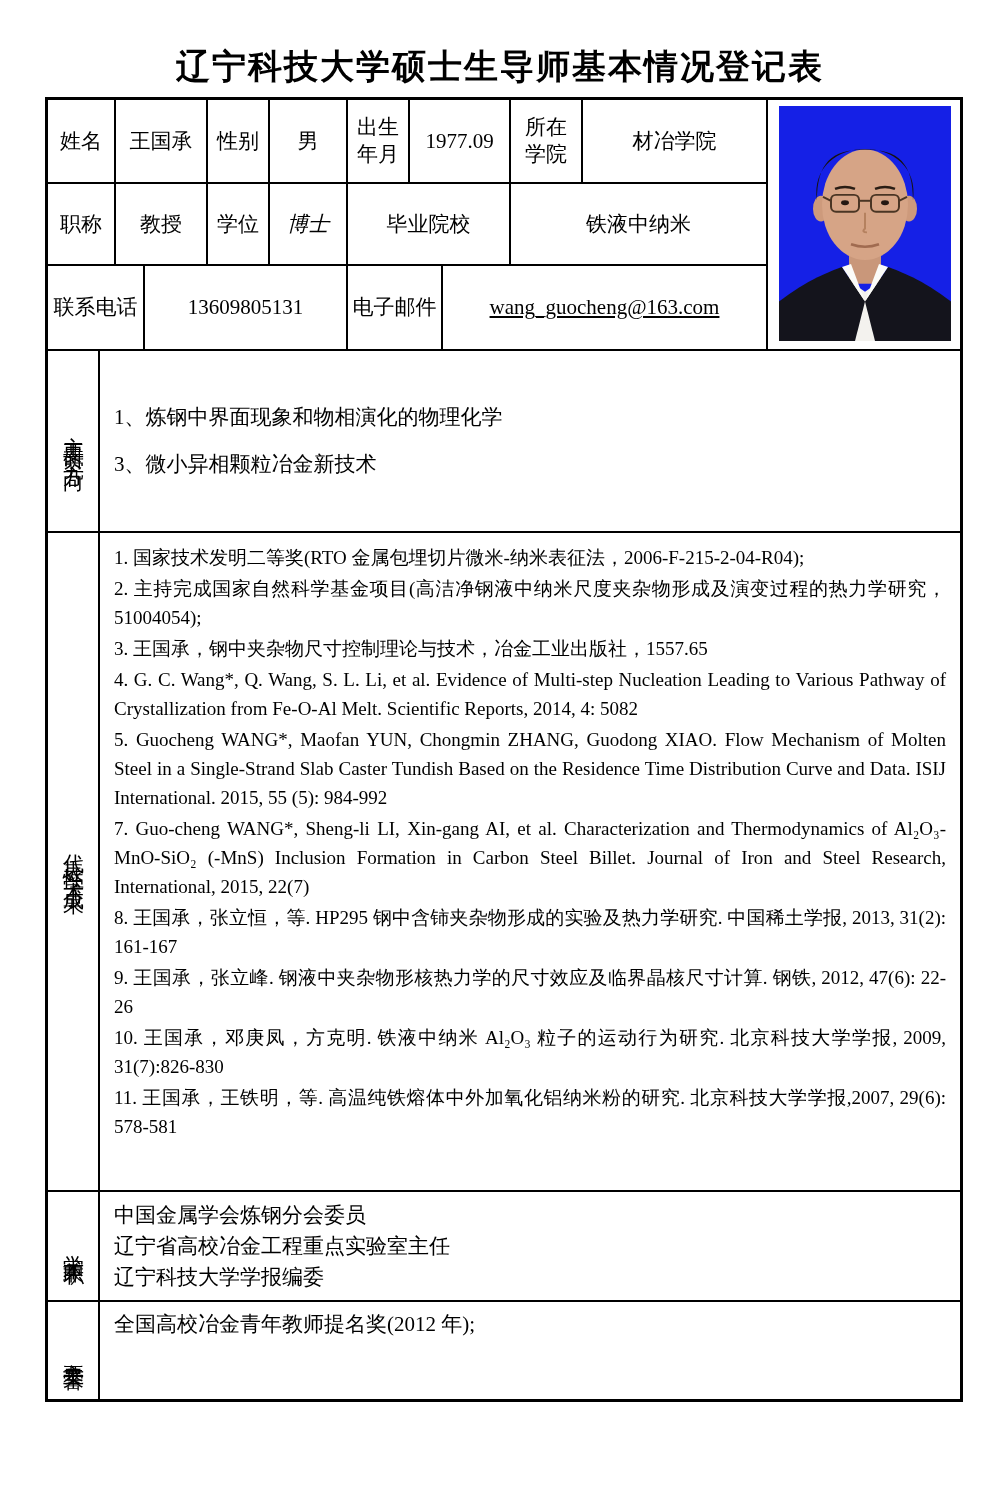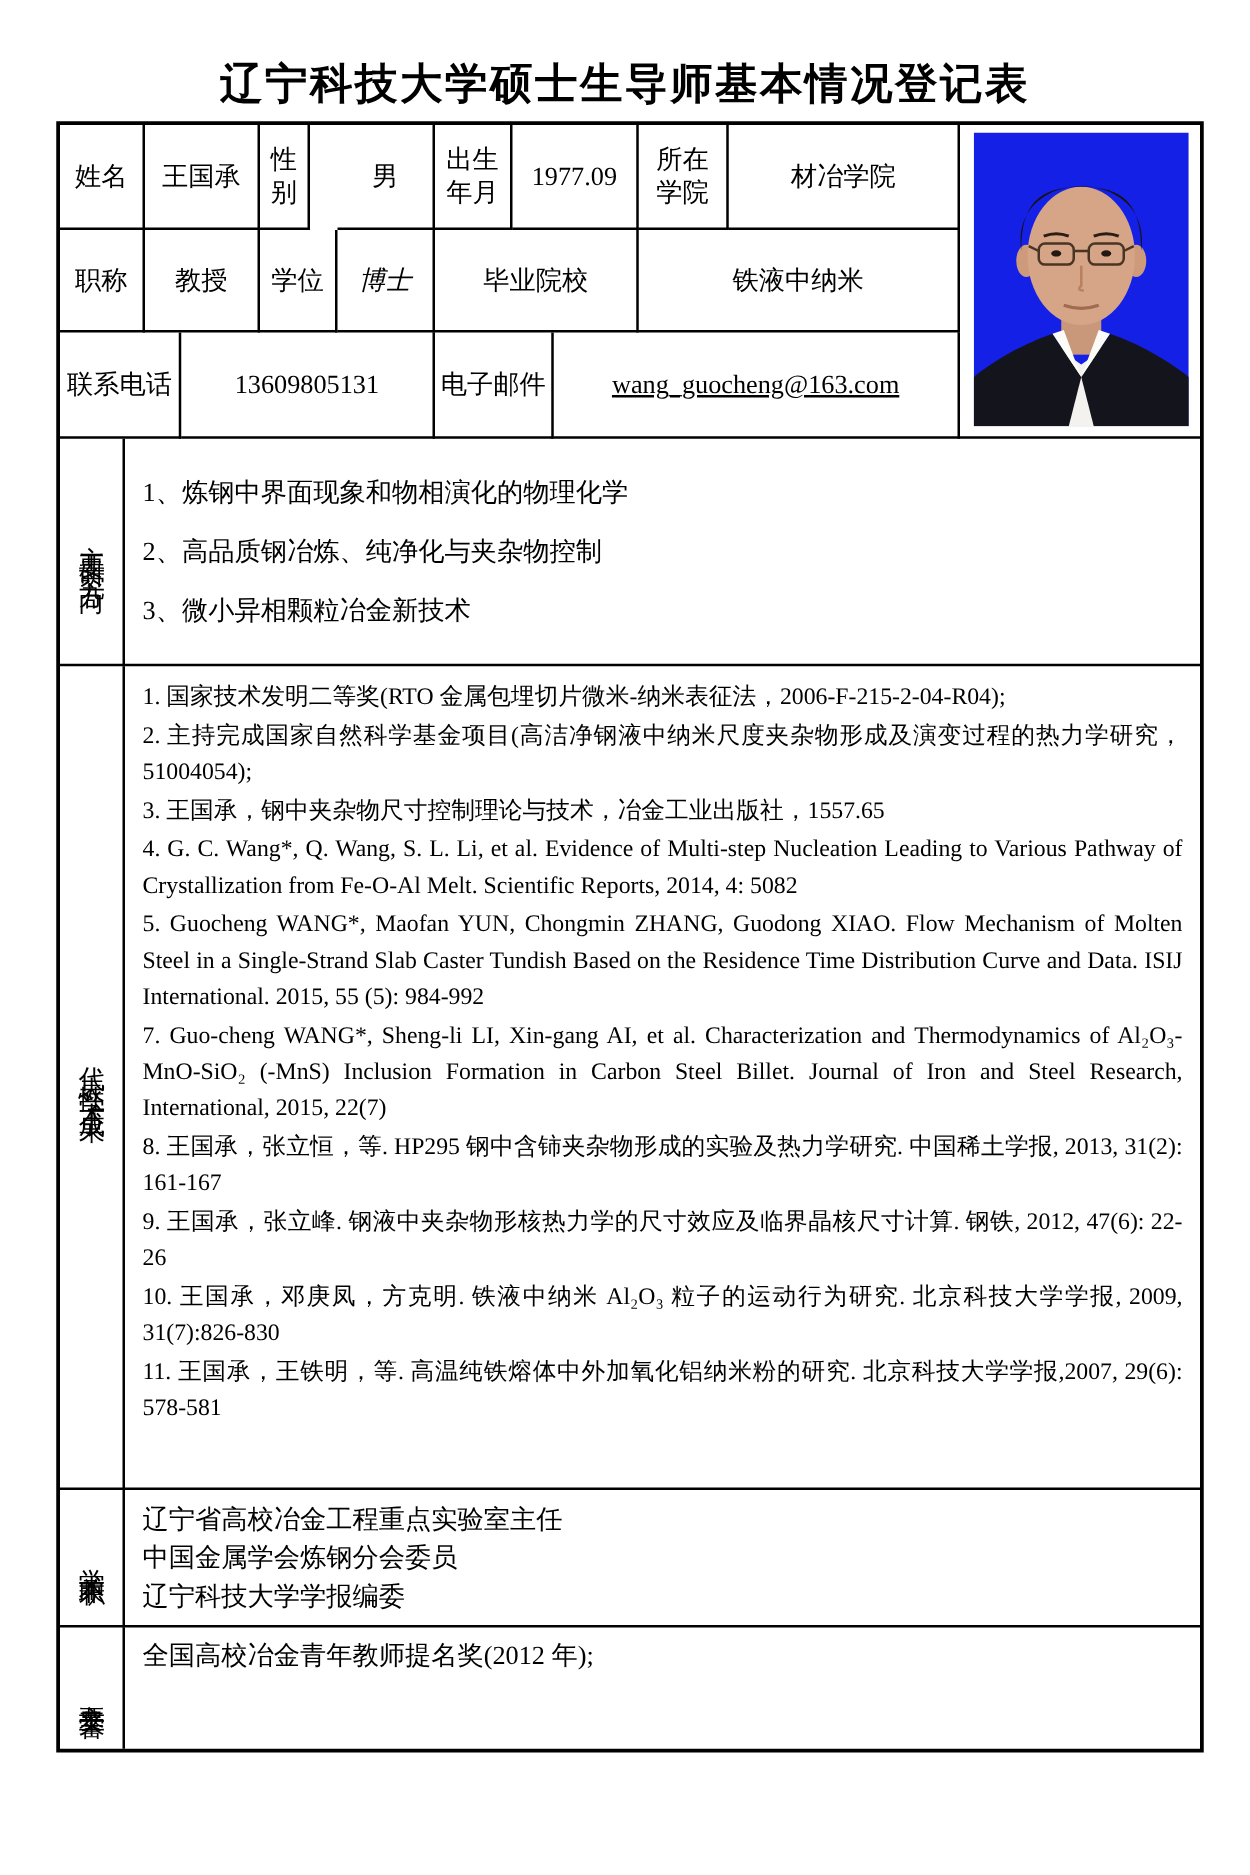--- a/index.html
+++ b/index.html
@@ -51,21 +51,21 @@
 </style>
 </head>
 <body>
 
 <h1 class="doc-title">辽宁科技大学硕士生导师基本情况登记表</h1>
 
 <div class="table">
 
   <div class="cell" style="left:0;top:0;width:68px;height:84px;">姓名</div>
   <div class="cell" style="left:68px;top:0;width:92px;height:84px;">王国承</div>
-  <div class="cell" style="left:160px;top:0;width:40px;height:84px;">性别</div>
+  <div class="cell" style="left:160px;top:0;width:62px;height:84px;">性别</div>
   <div class="cell" style="left:222px;top:0;width:78px;height:84px;">男</div>
   <div class="cell wrap2" style="left:300px;top:0;width:62px;height:84px;">出生年月</div>
   <div class="cell" style="left:362px;top:0;width:101px;height:84px;">1977.09</div>
   <div class="cell wrap2" style="left:463px;top:0;width:72px;height:84px;">所在学院</div>
   <div class="cell" style="left:535px;top:0;width:185px;height:84px;">材冶学院</div>
 
   <div class="cell noR photo-cell" style="left:720px;top:0;width:192px;height:251px;">
     <svg viewBox="0 0 172 238" preserveAspectRatio="none">
       <rect x="0" y="0" width="172" height="238" fill="#1520e6"></rect>
 
@@ -115,21 +115,20 @@
   <div class="cell" style="left:300px;top:166px;width:95px;height:85px;">电子邮件</div>
   <div class="cell" style="left:395px;top:166px;width:325px;height:85px;">
     <span class="email-link">wang_guocheng@163.com</span>
   </div>
 
   <div class="cell vcell" style="left:0;top:251px;width:52px;height:182px;">
     <span class="vlabel">主要研究方向</span>
   </div>
   <div class="cell noR research-content" style="left:52px;top:251px;width:860px;height:182px;">
     <div>1、炼钢中界面现象和物相演化的物理化学</div>
-    <div>2、高品质钢冶炼、纯净化与夹杂物控制</div>
     <div>3、微小异相颗粒冶金新技术</div>
   </div>
 
   <div class="cell vcell" style="left:0;top:433px;width:52px;height:659px;">
     <span class="vlabel">代表性学术成果</span>
   </div>
   <div class="cell noR content" style="left:52px;top:433px;width:860px;height:659px;">
     <p>1.  国家技术发明二等奖(RTO 金属包埋切片微米-纳米表征法，2006-F-215-2-04-R04);</p>
     <p>2.  主持完成国家自然科学基金项目(高洁净钢液中纳米尺度夹杂物形成及演变过程的热力学研究，51004054);</p>
     <p>3.  王国承，钢中夹杂物尺寸控制理论与技术，冶金工业出版社，1557.65</p>
@@ -139,22 +138,22 @@
     <p>8. 王国承，张立恒，等. HP295 钢中含铈夹杂物形成的实验及热力学研究. 中国稀土学报, 2013, 31(2): 161-167</p>
     <p>9. 王国承，张立峰. 钢液中夹杂物形核热力学的尺寸效应及临界晶核尺寸计算. 钢铁, 2012, 47(6): 22-26</p>
     <p>10. 王国承，邓庚凤，方克明. 铁液中纳米 Al₂O₃ 粒子的运动行为研究. 北京科技大学学报, 2009, 31(7):826-830</p>
     <p>11. 王国承，王铁明，等. 高温纯铁熔体中外加氧化铝纳米粉的研究. 北京科技大学学报,2007, 29(6): 578-581</p>
   </div>
 
   <div class="cell vcell" style="left:0;top:1092px;width:52px;height:110px;">
     <span class="vlabel tight">学术兼职</span>
   </div>
   <div class="cell noR positions-content" style="left:52px;top:1092px;width:860px;height:110px;">
+    <div>中国金属学会炼钢分会委员</div>
     <div>辽宁省高校冶金工程重点实验室主任</div>
-    <div>中国金属学会炼钢分会委员</div>
     <div>辽宁科技大学学报编委</div>
   </div>
 
   <div class="cell vcell noB" style="left:0;top:1202px;width:52px;height:97px;">
     <span class="vlabel xtight">主要荣誉</span>
   </div>
   <div class="cell noR noB honors-content" style="left:52px;top:1202px;width:860px;height:97px;">
     <div>全国高校冶金青年教师提名奖(2012 年);</div>
   </div>
 

